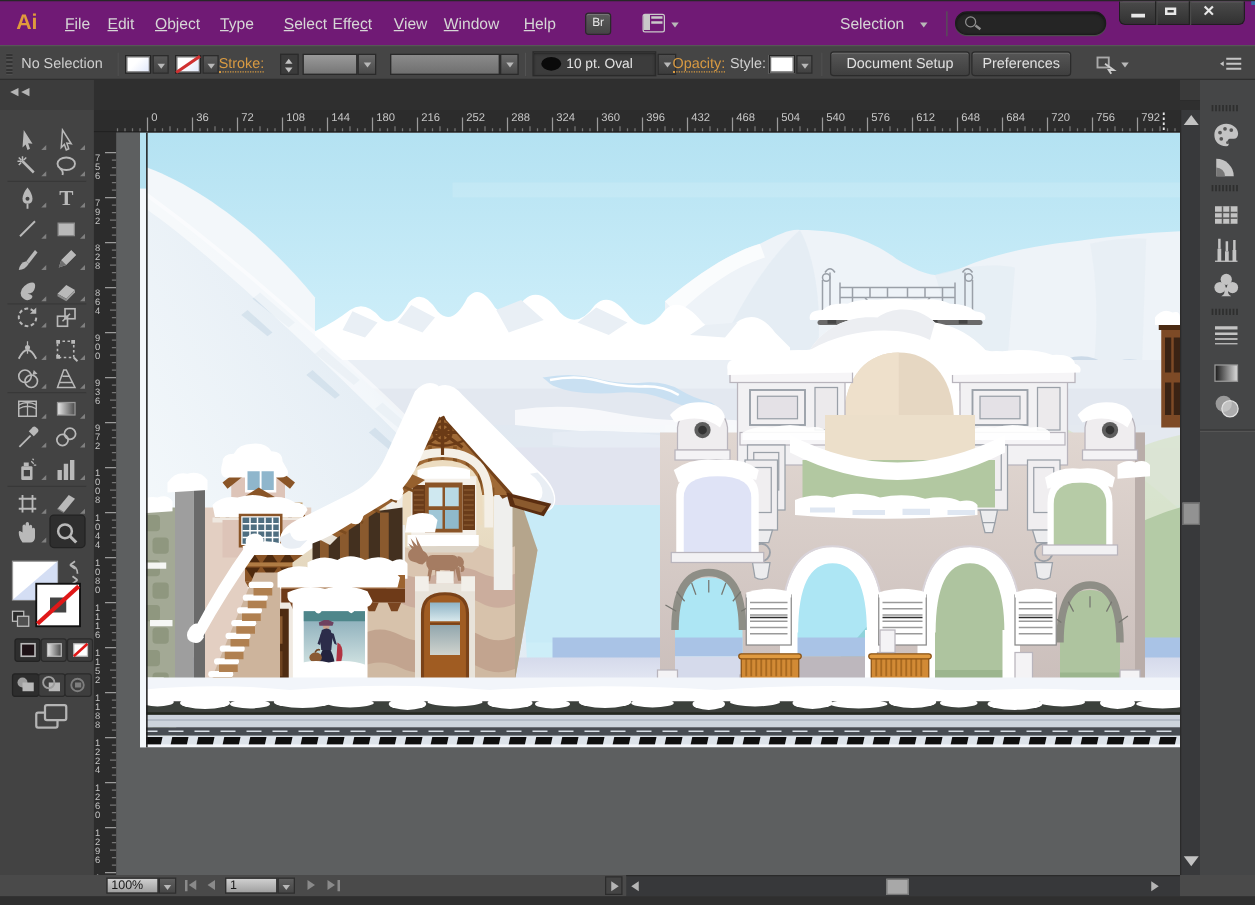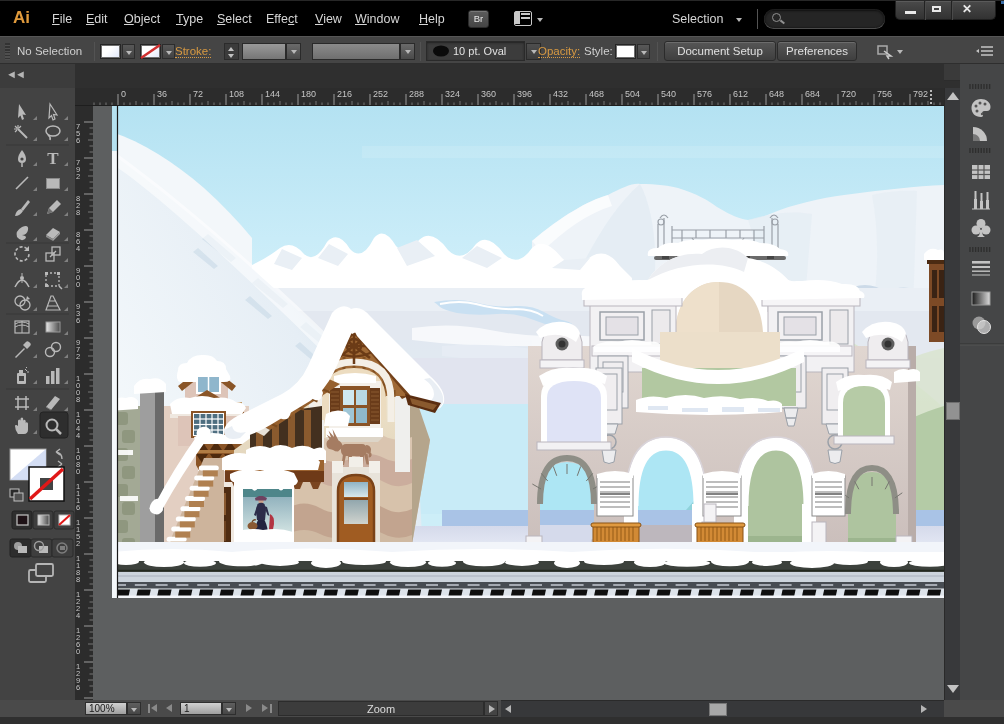--- a/index.html
+++ b/index.html
@@ -1,19 +1,19 @@
 <!DOCTYPE html>
 <html><head><meta charset="utf-8"><style>
 html,body{margin:0;padding:0;width:1004px;height:724px;overflow:hidden;background:#3e3e3e;
 font-family:"Liberation Sans",sans-serif;}
 *{box-sizing:border-box;}
 .abs{position:absolute;}
 #stage{position:relative;width:1004px;height:724px;}
 
-#menubar{left:0;top:0;width:1004px;height:36px;background:#000000;border-top:1px solid #272727;}
+#menubar{left:0;top:0;width:1004px;height:36px;background:#701a75;border-top:1px solid #272727;}
 #bluecorner{position:absolute;right:0;top:0;width:3px;height:3px;background:#3a6ea8;}
 .menuitem{position:absolute;top:11px;font-size:12.5px;color:#d6d6d6;}
 .menuitem u{text-decoration:underline;}
 #ailogo{left:13px;top:7px;font-size:17px;font-weight:bold;color:#e09a3c;position:absolute;letter-spacing:0px;}
 #brbtn{left:468px;top:9px;width:21px;height:18px;background:linear-gradient(#5c5c5c,#454545);border:1px solid #2a2a2a;border-radius:3px;color:#e8e8e8;font-size:9.5px;text-align:center;line-height:16px;box-shadow:inset 0 1px 0 #777;}
 #wsicon{left:514px;top:10px;width:18px;height:15px;border:1.5px solid #c9c9c9;border-radius:2px;}
 #wsicon:before{content:"";position:absolute;left:0px;top:0;width:5px;height:12px;background:#c9c9c9;}
 #wsicon:after{content:"";position:absolute;left:6px;top:5px;width:9px;height:1.5px;background:#c9c9c9;box-shadow:0 -4px 0 #c9c9c9;}
 .ddarrow{width:0;height:0;border-left:3.5px solid transparent;border-right:3.5px solid transparent;border-top:4px solid #b8b8b8;position:absolute;}
 #essentials{left:672px;top:11px;font-size:12.5px;color:#d6d6d6;position:absolute;}
@@ -64,21 +64,21 @@
 <body>
 <div id="stage">
 
   <div class="abs" id="menubar">
       <div id="bluecorner"></div>
     <div id="ailogo">Ai</div>
     <div class="menuitem" style="left:52px"><u>F</u>ile</div>
     <div class="menuitem" style="left:86px"><u>E</u>dit</div>
     <div class="menuitem" style="left:124px"><u>O</u>bject</div>
     <div class="menuitem" style="left:176px"><u>T</u>ype</div>
-    <div class="menuitem" style="left:217px"><u>S</u>elect</div>
+    <div class="menuitem" style="left:227px"><u>S</u>elect</div>
     <div class="menuitem" style="left:266px">Effe<u>c</u>t</div>
     <div class="menuitem" style="left:315px"><u>V</u>iew</div>
     <div class="menuitem" style="left:355px"><u>W</u>indow</div>
     <div class="menuitem" style="left:419px"><u>H</u>elp</div>
     <div class="abs" id="brbtn">Br</div>
     <div class="abs" id="wsicon"></div>
     <div class="ddarrow" style="left:537px;top:17px"></div>
     <div id="essentials">Selection</div>
     <div class="ddarrow" style="left:736px;top:17px"></div>
     <div class="abs" id="menusep"></div>
@@ -1440,21 +1440,20 @@
     <div class="abs" style="left:148px;top:4px;width:2px;height:9px;background:#8a8a8a"></div>
     <div class="tri-l dim" style="left:151px;top:4px"></div>
     <div class="tri-l dim" style="left:166px;top:4px"></div>
     <div class="sbox" style="left:180px;width:42px">1</div>
     <div class="sdd" style="left:222px">
         <div class="ddarrow" style="left:3px;top:5px"></div>
       </div>
     <div class="tri-r dim" style="left:246px;top:4px"></div>
     <div class="tri-r dim" style="left:262px;top:4px"></div>
     <div class="abs" style="left:270px;top:4px;width:2px;height:9px;background:#8a8a8a"></div>
-    <div class="abs" style="left:278px;top:1px;width:206px;height:15px;background:#3c3c3c;border:1px solid #2c2c2c;color:#dcdcdc;font-size:11px;text-align:center;line-height:14px">Zoom</div>
     <div class="abs" style="left:484px;top:1px;width:14px;height:15px;background:#444;border:1px solid #2c2c2c">
         <div class="tri-r" style="left:4px;top:3px"></div>
       </div>
 
     <div class="abs" style="left:501px;top:0px;width:443px;height:17px;background:#37383a;border-top:1px solid #2a2a2a">
       <div class="tri-l" style="left:4px;top:4px"></div>
       <div class="abs" style="left:208px;top:2px;width:18px;height:13px;background:#a8a8a8;border:1px solid #777"></div>
       <div class="tri-r" style="left:420px;top:4px"></div>
     </div>
   </div>

